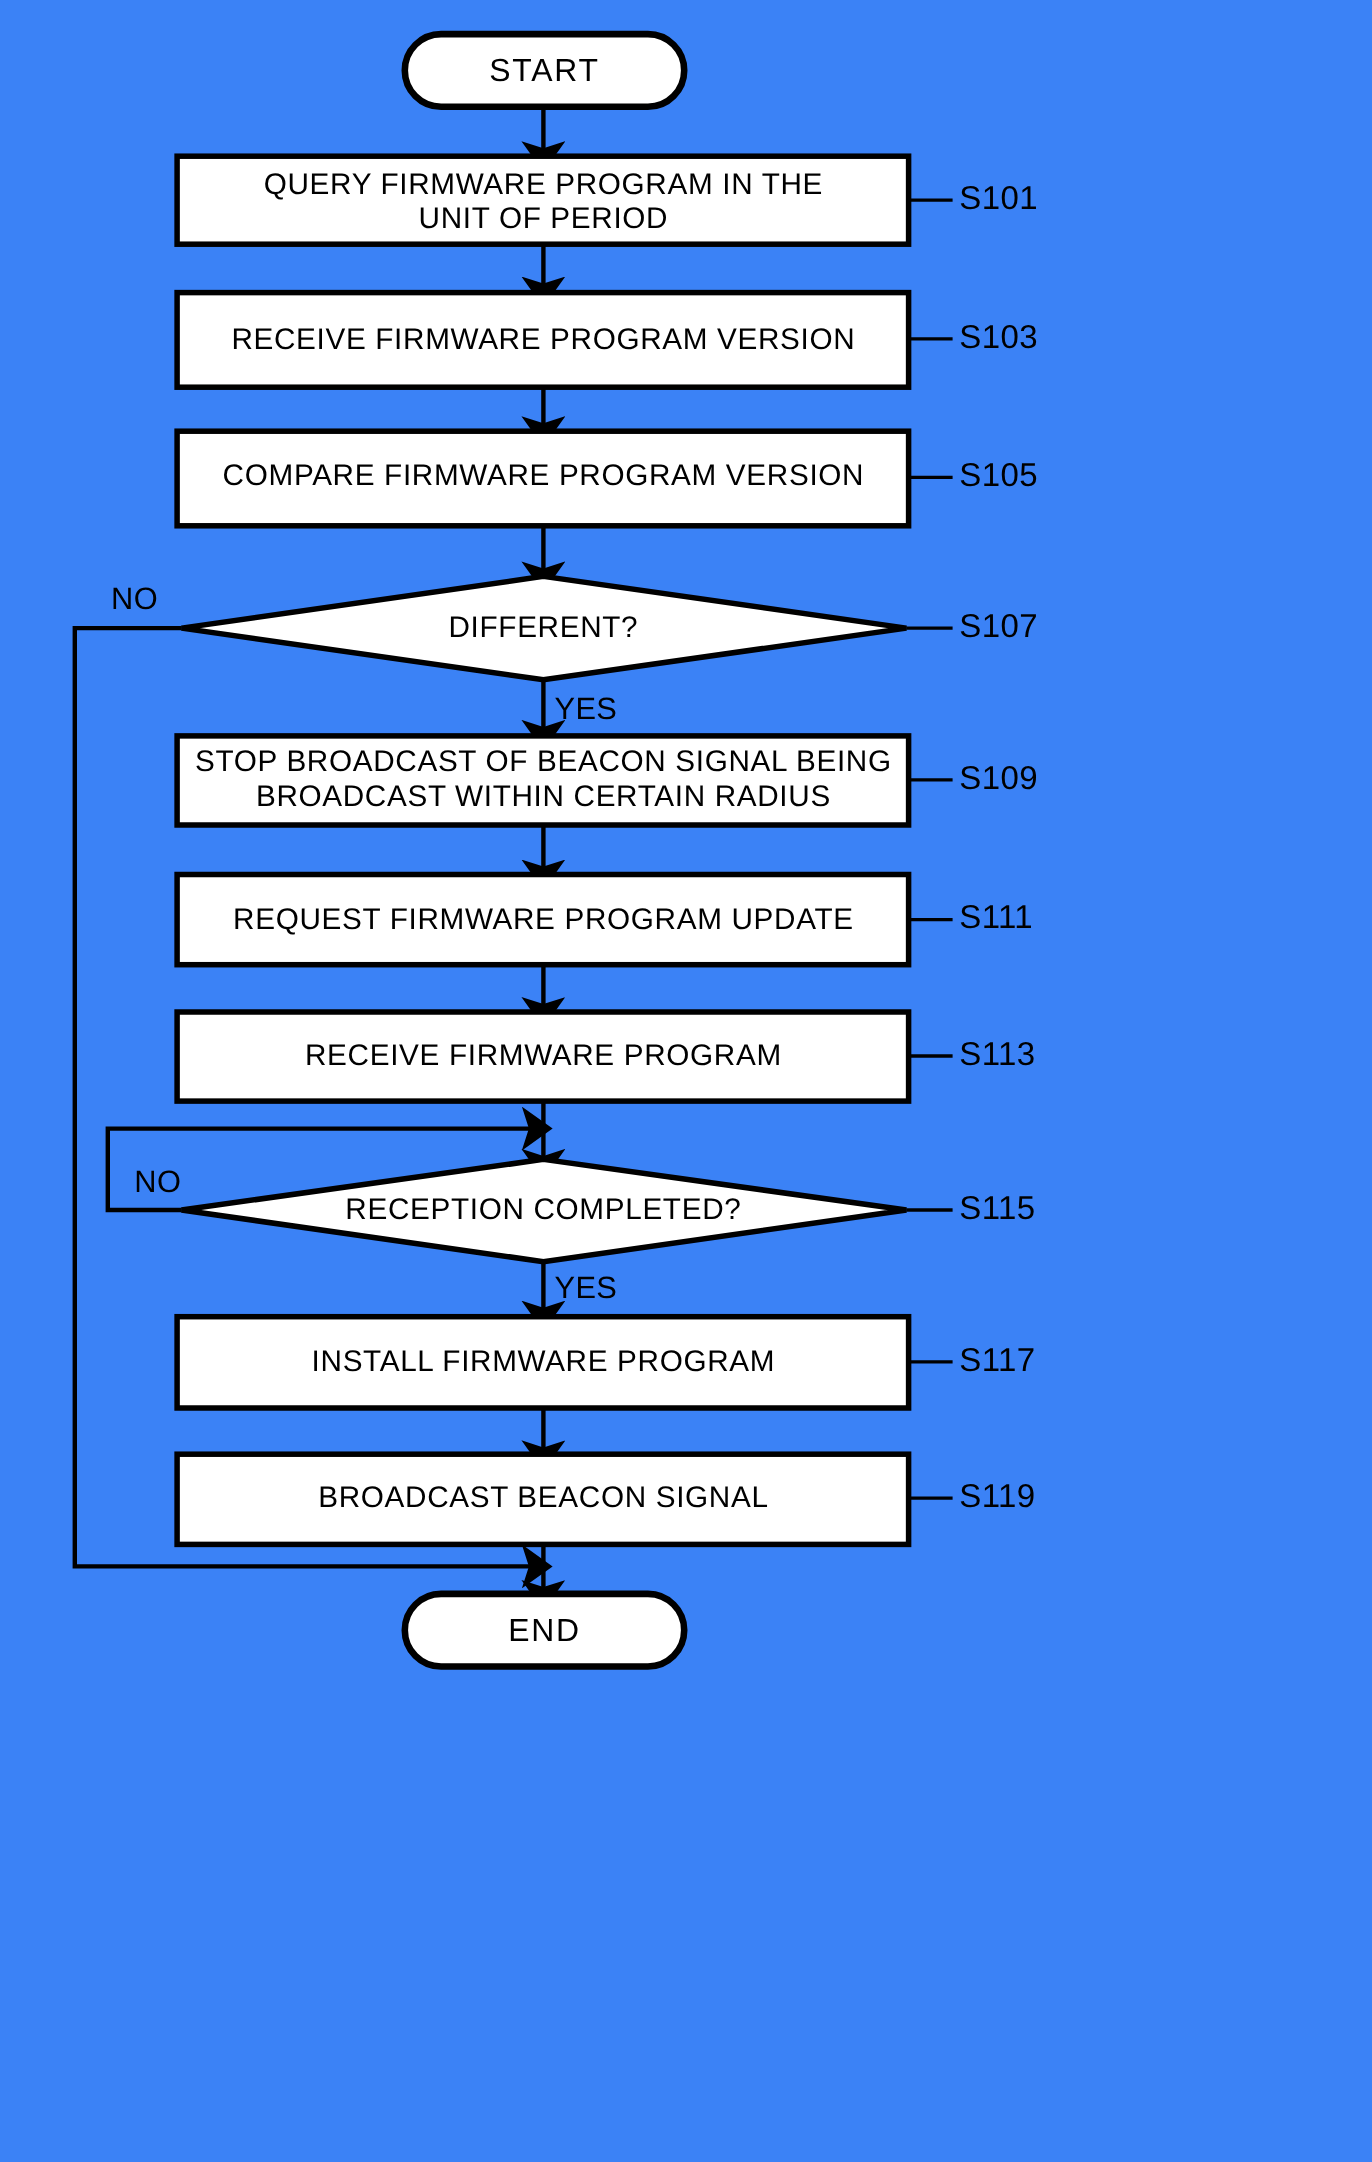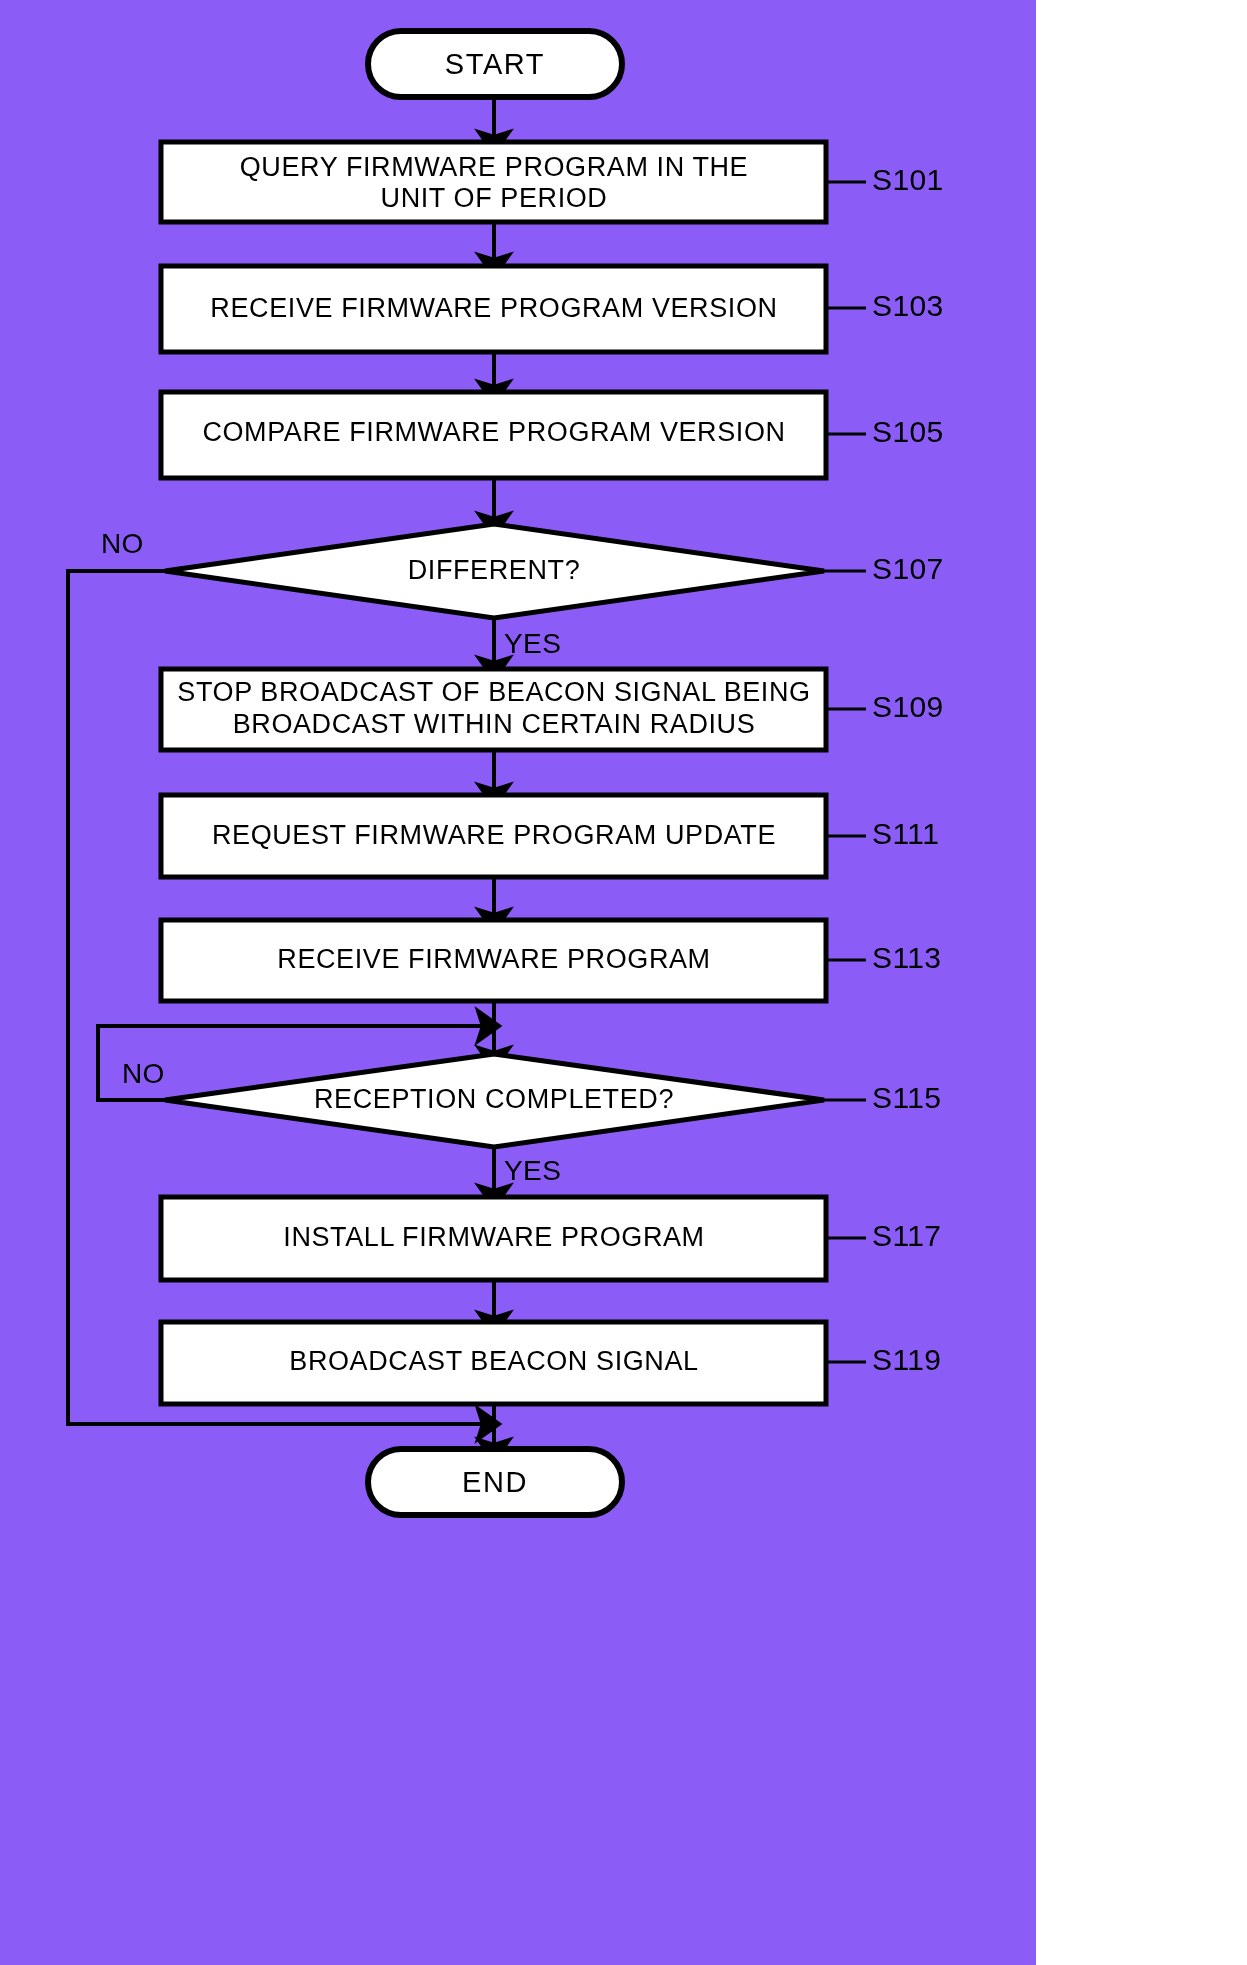--- a/index.html
+++ b/index.html
@@ -8,23 +8,23 @@
     background: #ffffff;
   }
   body {
     width: 1247px;
     height: 1965px;
     font-family: "Liberation Sans", sans-serif;
     overflow: hidden;
   }
   #flowchart-root {
     position: relative;
-    width: 1036px;
+    width: 1247px;
     height: 1965px;
-    background: #8b5cf6;
+    background: #3b82f6;
   }
   svg#flow-svg {
     position: absolute;
     top: 0;
     left: 0;
     width: 1247px;
     height: 1965px;
     display: block;
   }
   .node-shape {

